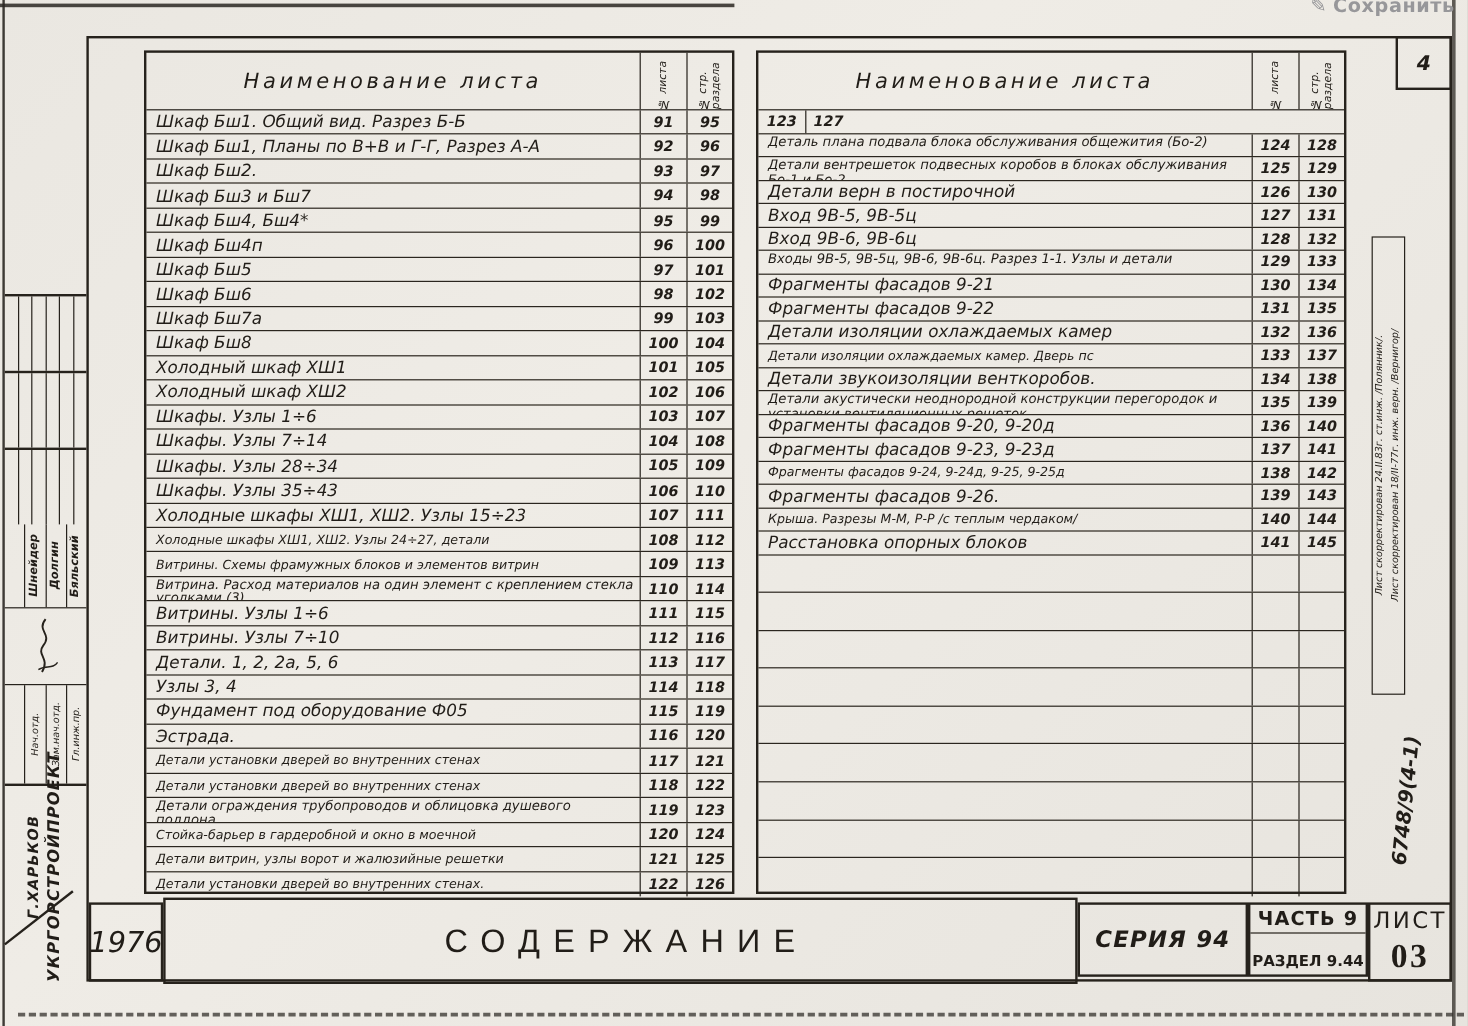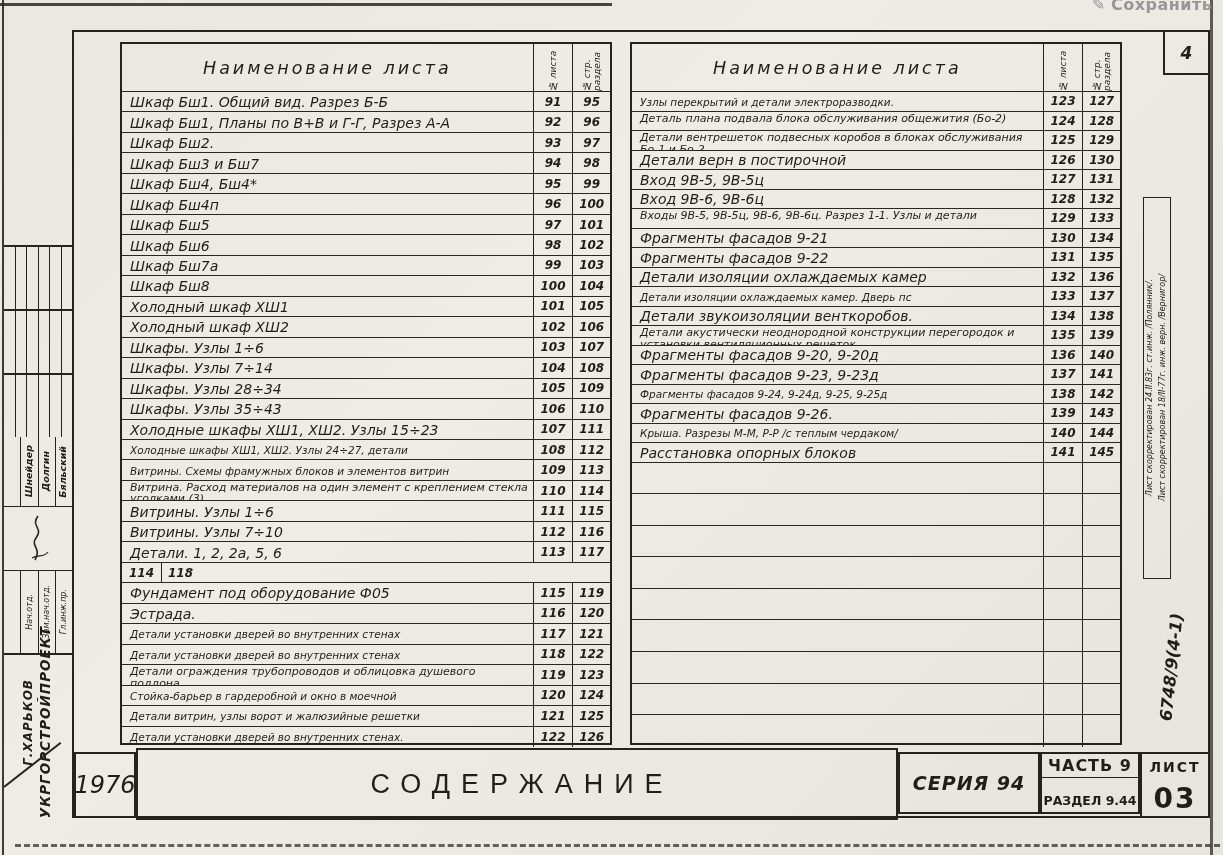--- a/index.html
+++ b/index.html
@@ -83,23 +83,23 @@
   .tb-series { left:898px; top:752px; width:142px; height:62px; font-size:19px; letter-spacing:1px;
                font-style:italic; font-weight:bold; }
   .tb-part-wrap { left:1040px; top:752px; width:100px; height:62px; border:2.2px solid #26221c;
                   display:flex; flex-direction:column;gap:12px; }
   .tb-part { flex:1; border-bottom:1.8px solid #26221c; display:flex; align-items:center; justify-content:center;
              font-size:16px; font-weight:bold; letter-spacing:1px; }
   .tb-section { flex:1; display:flex; align-items:center; justify-content:center; font-size:12.5px; font-weight:bold; }
   .tb-sheet-wrap { left:1140px; top:752px; width:70px; height:66px; border:2.2px solid #26221c;
                    display:flex; flex-direction:column; }
   .tb-sheet-label { height:26px; display:flex; align-items:center; justify-content:center;
-                    font-size:14px; font-weight:bold; letter-spacing:2px; }
+                    font-size:19px; font-weight:normal; letter-spacing:2px; }
   .tb-sheet-num { flex:1; display:flex; align-items:center; justify-content:center;
-                  font-size:28px; font-weight:bold; letter-spacing:2px; }
+                  font-size:28px; font-weight:bold; letter-spacing:2px;font-family:Liberation Serif, serif; }
 </style>
 </head>
 <body>
 
 <div id="page" class="ink">
 
   <div class="abs top-smear"></div>
   <div class="abs left-edge"></div>
   <div class="abs right-edge"></div>
   <div class="abs bottom-dash"></div>
@@ -234,20 +234,21 @@
           <div class="tname">Витрины. Узлы 7÷10</div>
           <div class="tnum">112</div>
           <div class="tnum">116</div>
         </div>
         <div class="trow">
           <div class="tname">Детали. 1, 2, 2а, 5, 6</div>
           <div class="tnum">113</div>
           <div class="tnum">117</div>
         </div>
         <div class="trow">
+          <div class="tname">Узлы 3, 4</div>
           <div class="tnum">114</div>
           <div class="tnum">118</div>
         </div>
         <div class="trow">
           <div class="tname">Фундамент под оборудование Ф05</div>
           <div class="tnum">115</div>
           <div class="tnum">119</div>
         </div>
         <div class="trow">
           <div class="tname">Эстрада.</div>
@@ -292,21 +293,20 @@
       <div class="th-name">Наименование листа</div>
       <div class="th-num">
         <span class="vtext">№ листа</span>
       </div>
       <div class="th-num">
         <span class="vtext">№ стр. раздела</span>
       </div>
     </div>
     <div>
         <div class="trow">
-          <div class="tname small">Узлы перекрытий и детали электроразводки.</div>
           <div class="tnum">123</div>
           <div class="tnum">127</div>
         </div>
         <div class="trow">
           <div class="tname tiny">Деталь плана подвала блока обслуживания общежития (Бо-2)</div>
           <div class="tnum">124</div>
           <div class="tnum">128</div>
         </div>
         <div class="trow">
           <div class="tname tiny">Детали вентрешеток подвесных коробов в блоках обслуживания Бо-1 и Бо-2</div>

